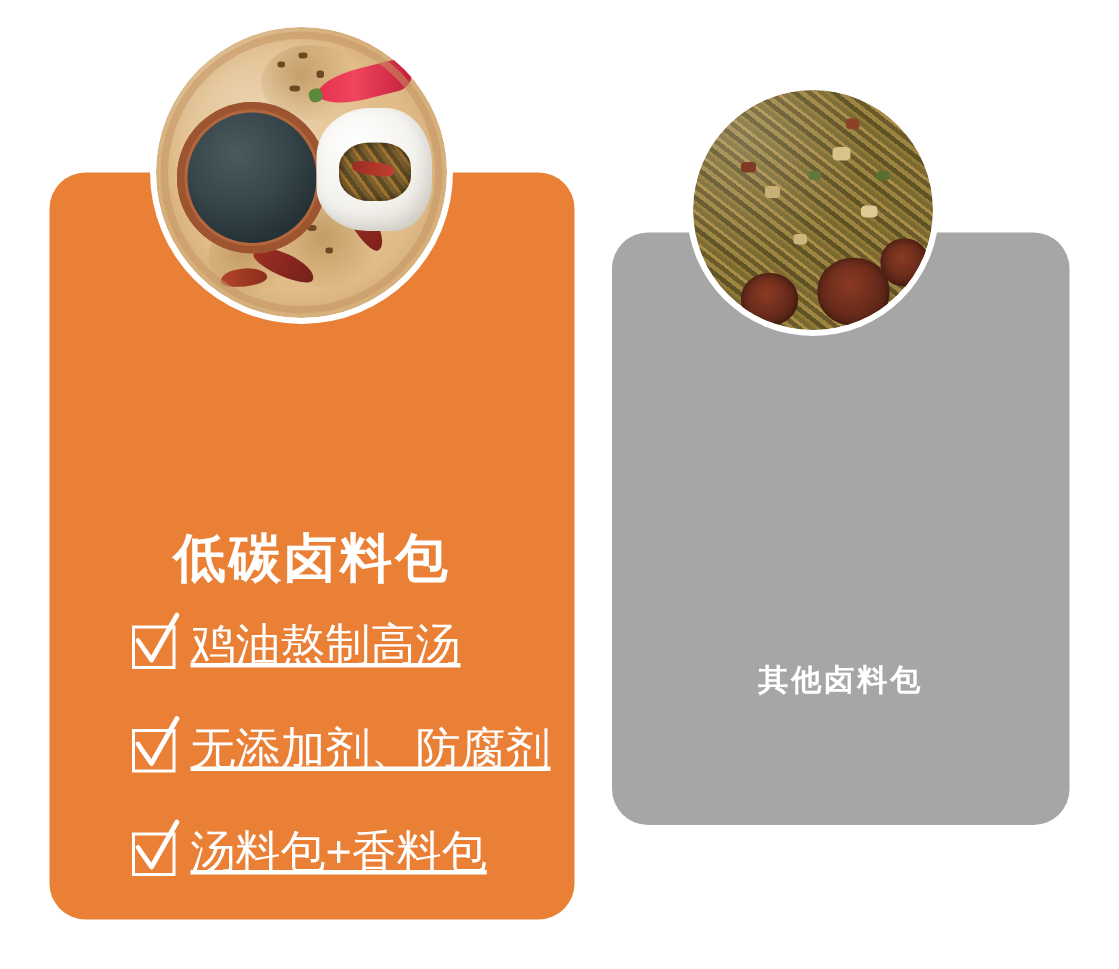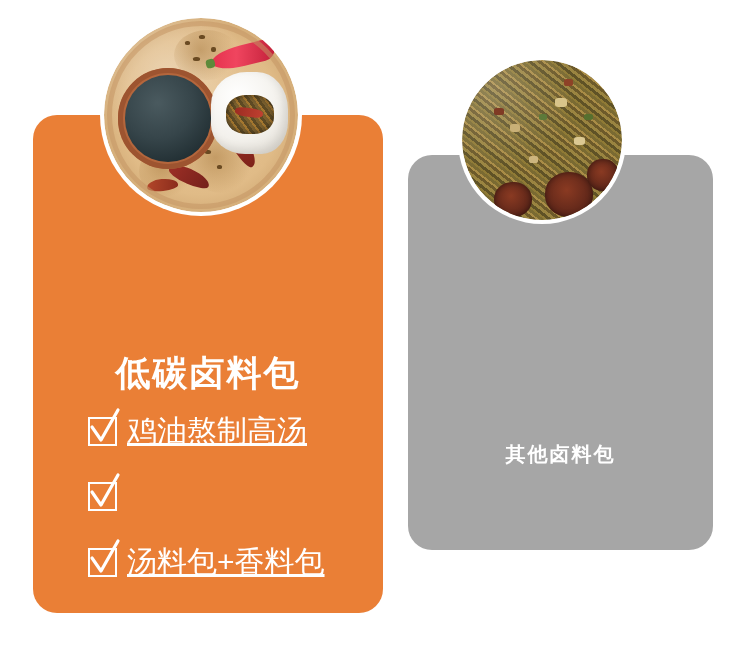--- a/index.html
+++ b/index.html
@@ -308,20 +308,21 @@
           </svg>
         </span>
         <span class="feature-label">鸡油熬制高汤</span>
       </li>
       <li class="feature-item">
         <span class="icon-check">
           <svg viewBox="0 0 36 40" aria-hidden="true">
             <path d="M5 19 L14 32 L31 2" fill="none" stroke="#ffffff" stroke-width="3.2" stroke-linecap="round" stroke-linejoin="round"></path>
           </svg>
         </span>
+        <span class="feature-label">无添加剂、防腐剂</span>
       </li>
       <li class="feature-item">
         <span class="icon-check">
           <svg viewBox="0 0 36 40" aria-hidden="true">
             <path d="M5 19 L14 32 L31 2" fill="none" stroke="#ffffff" stroke-width="3.2" stroke-linecap="round" stroke-linejoin="round"></path>
           </svg>
         </span>
         <span class="feature-label">汤料包+香料包</span>
       </li>
     </ul>

